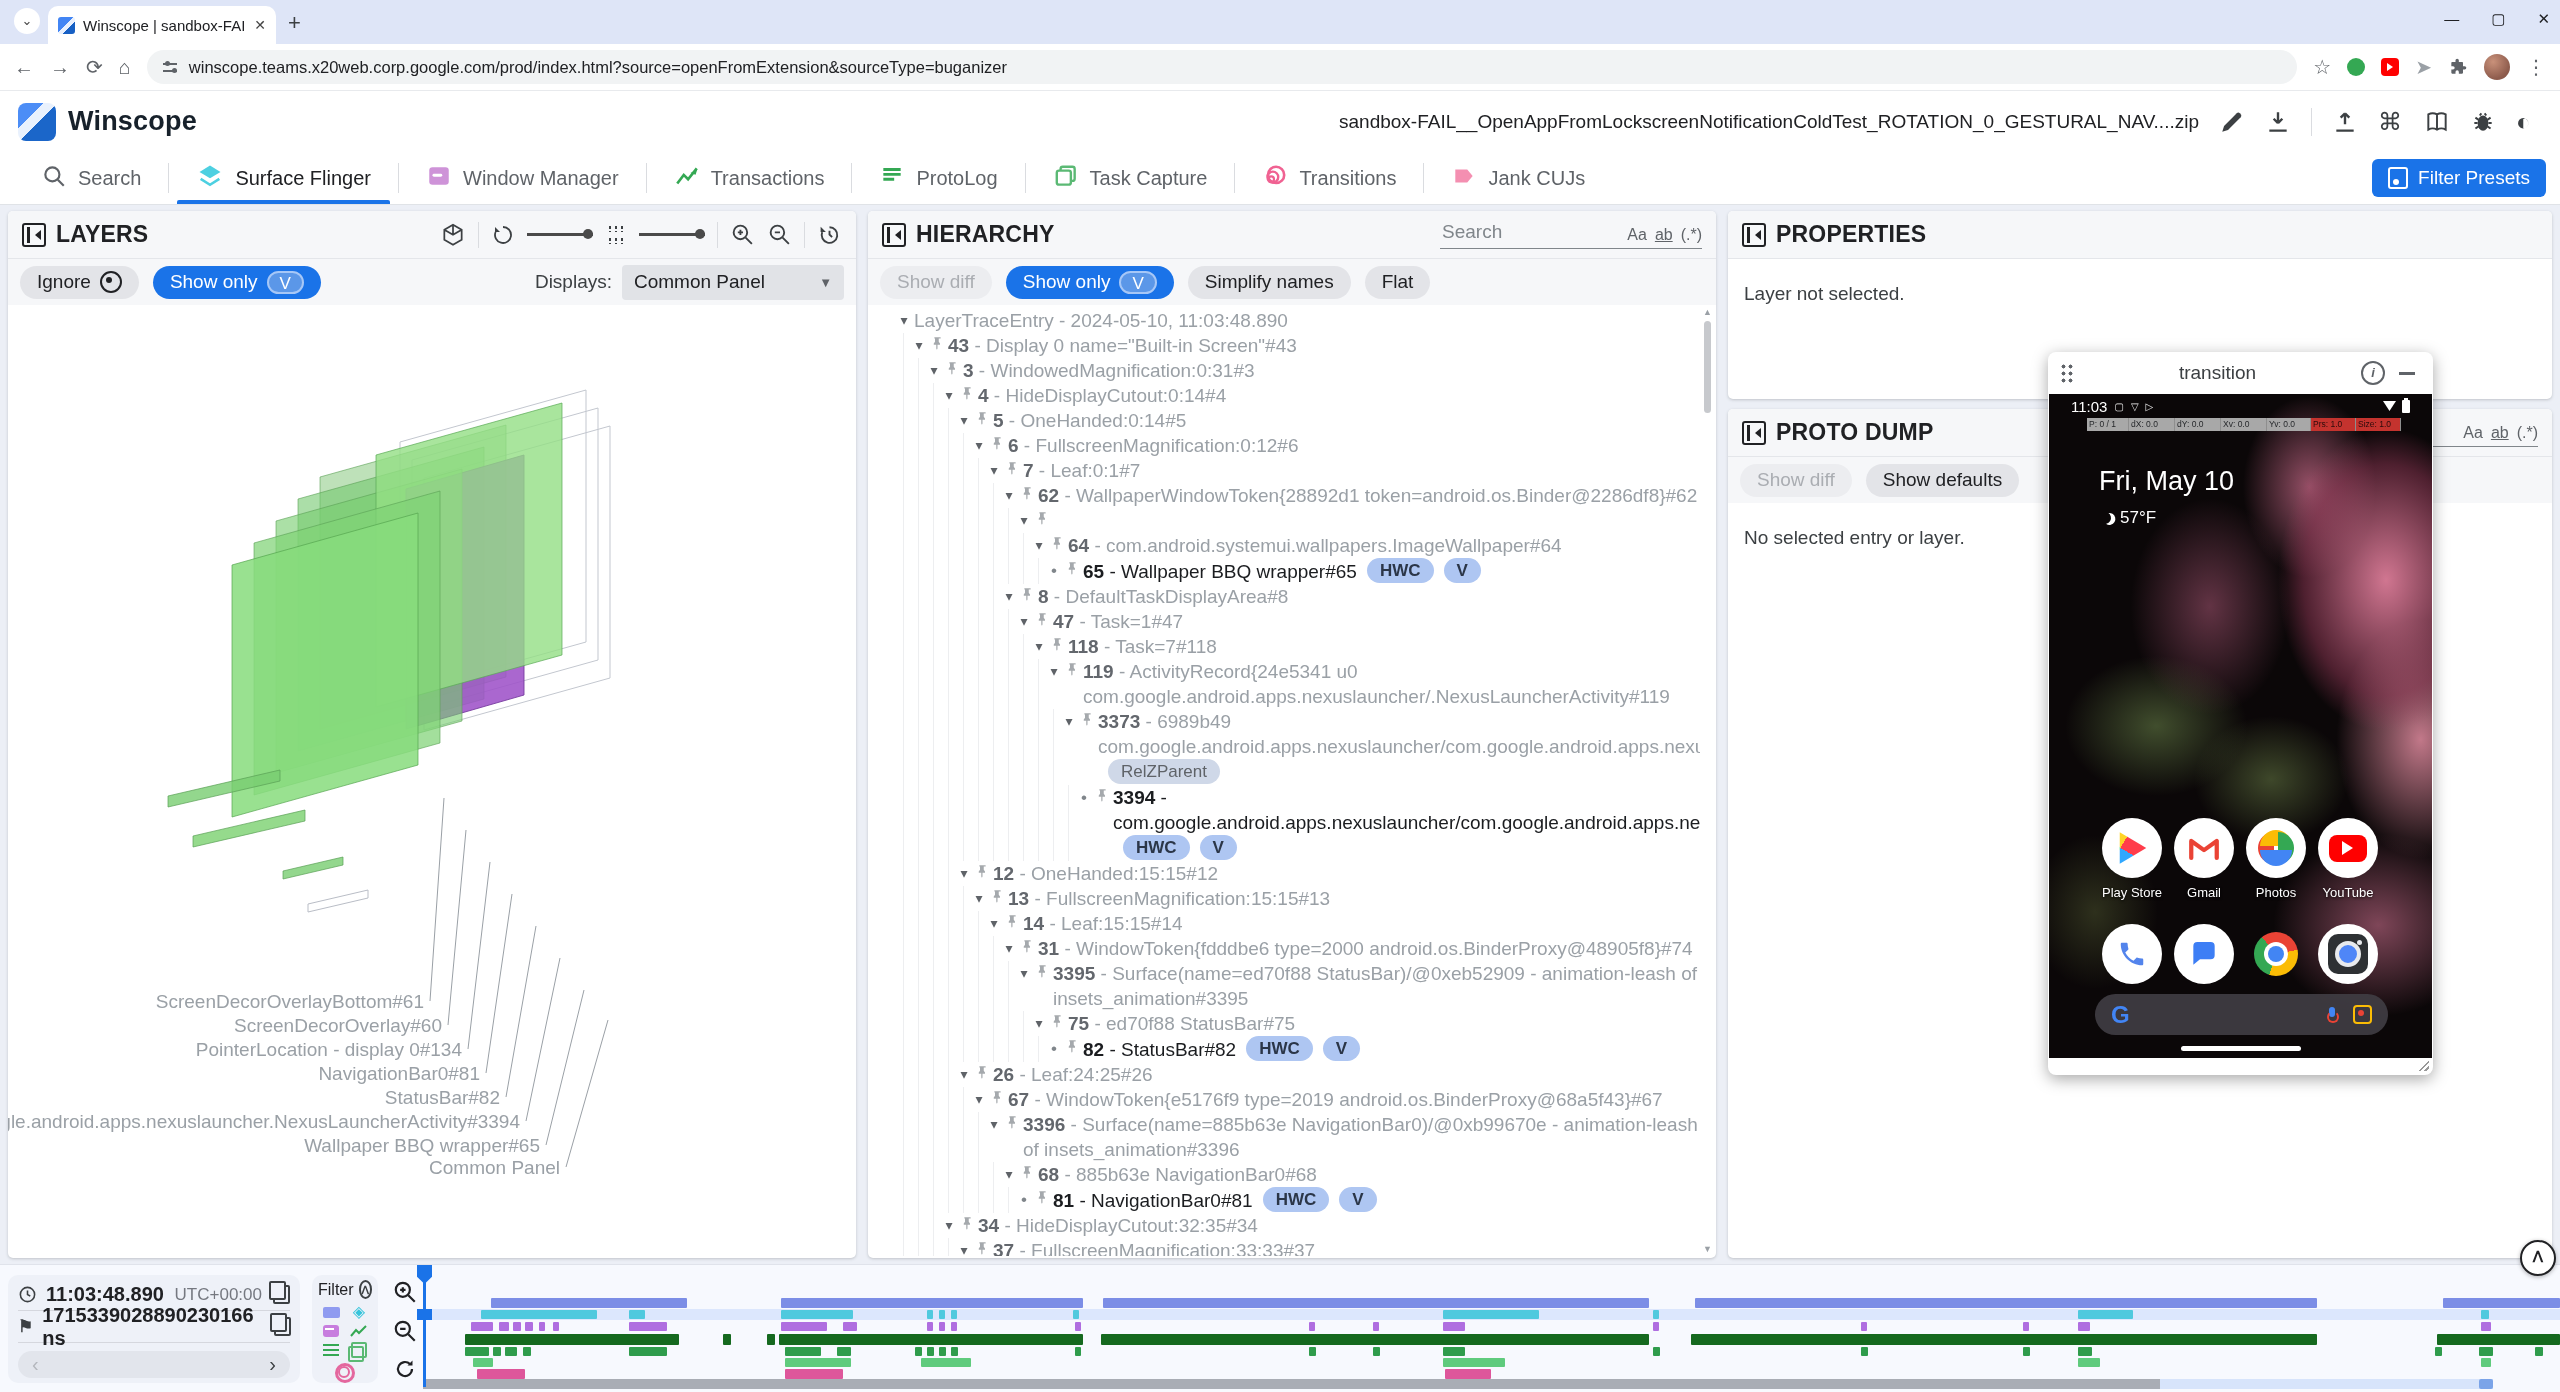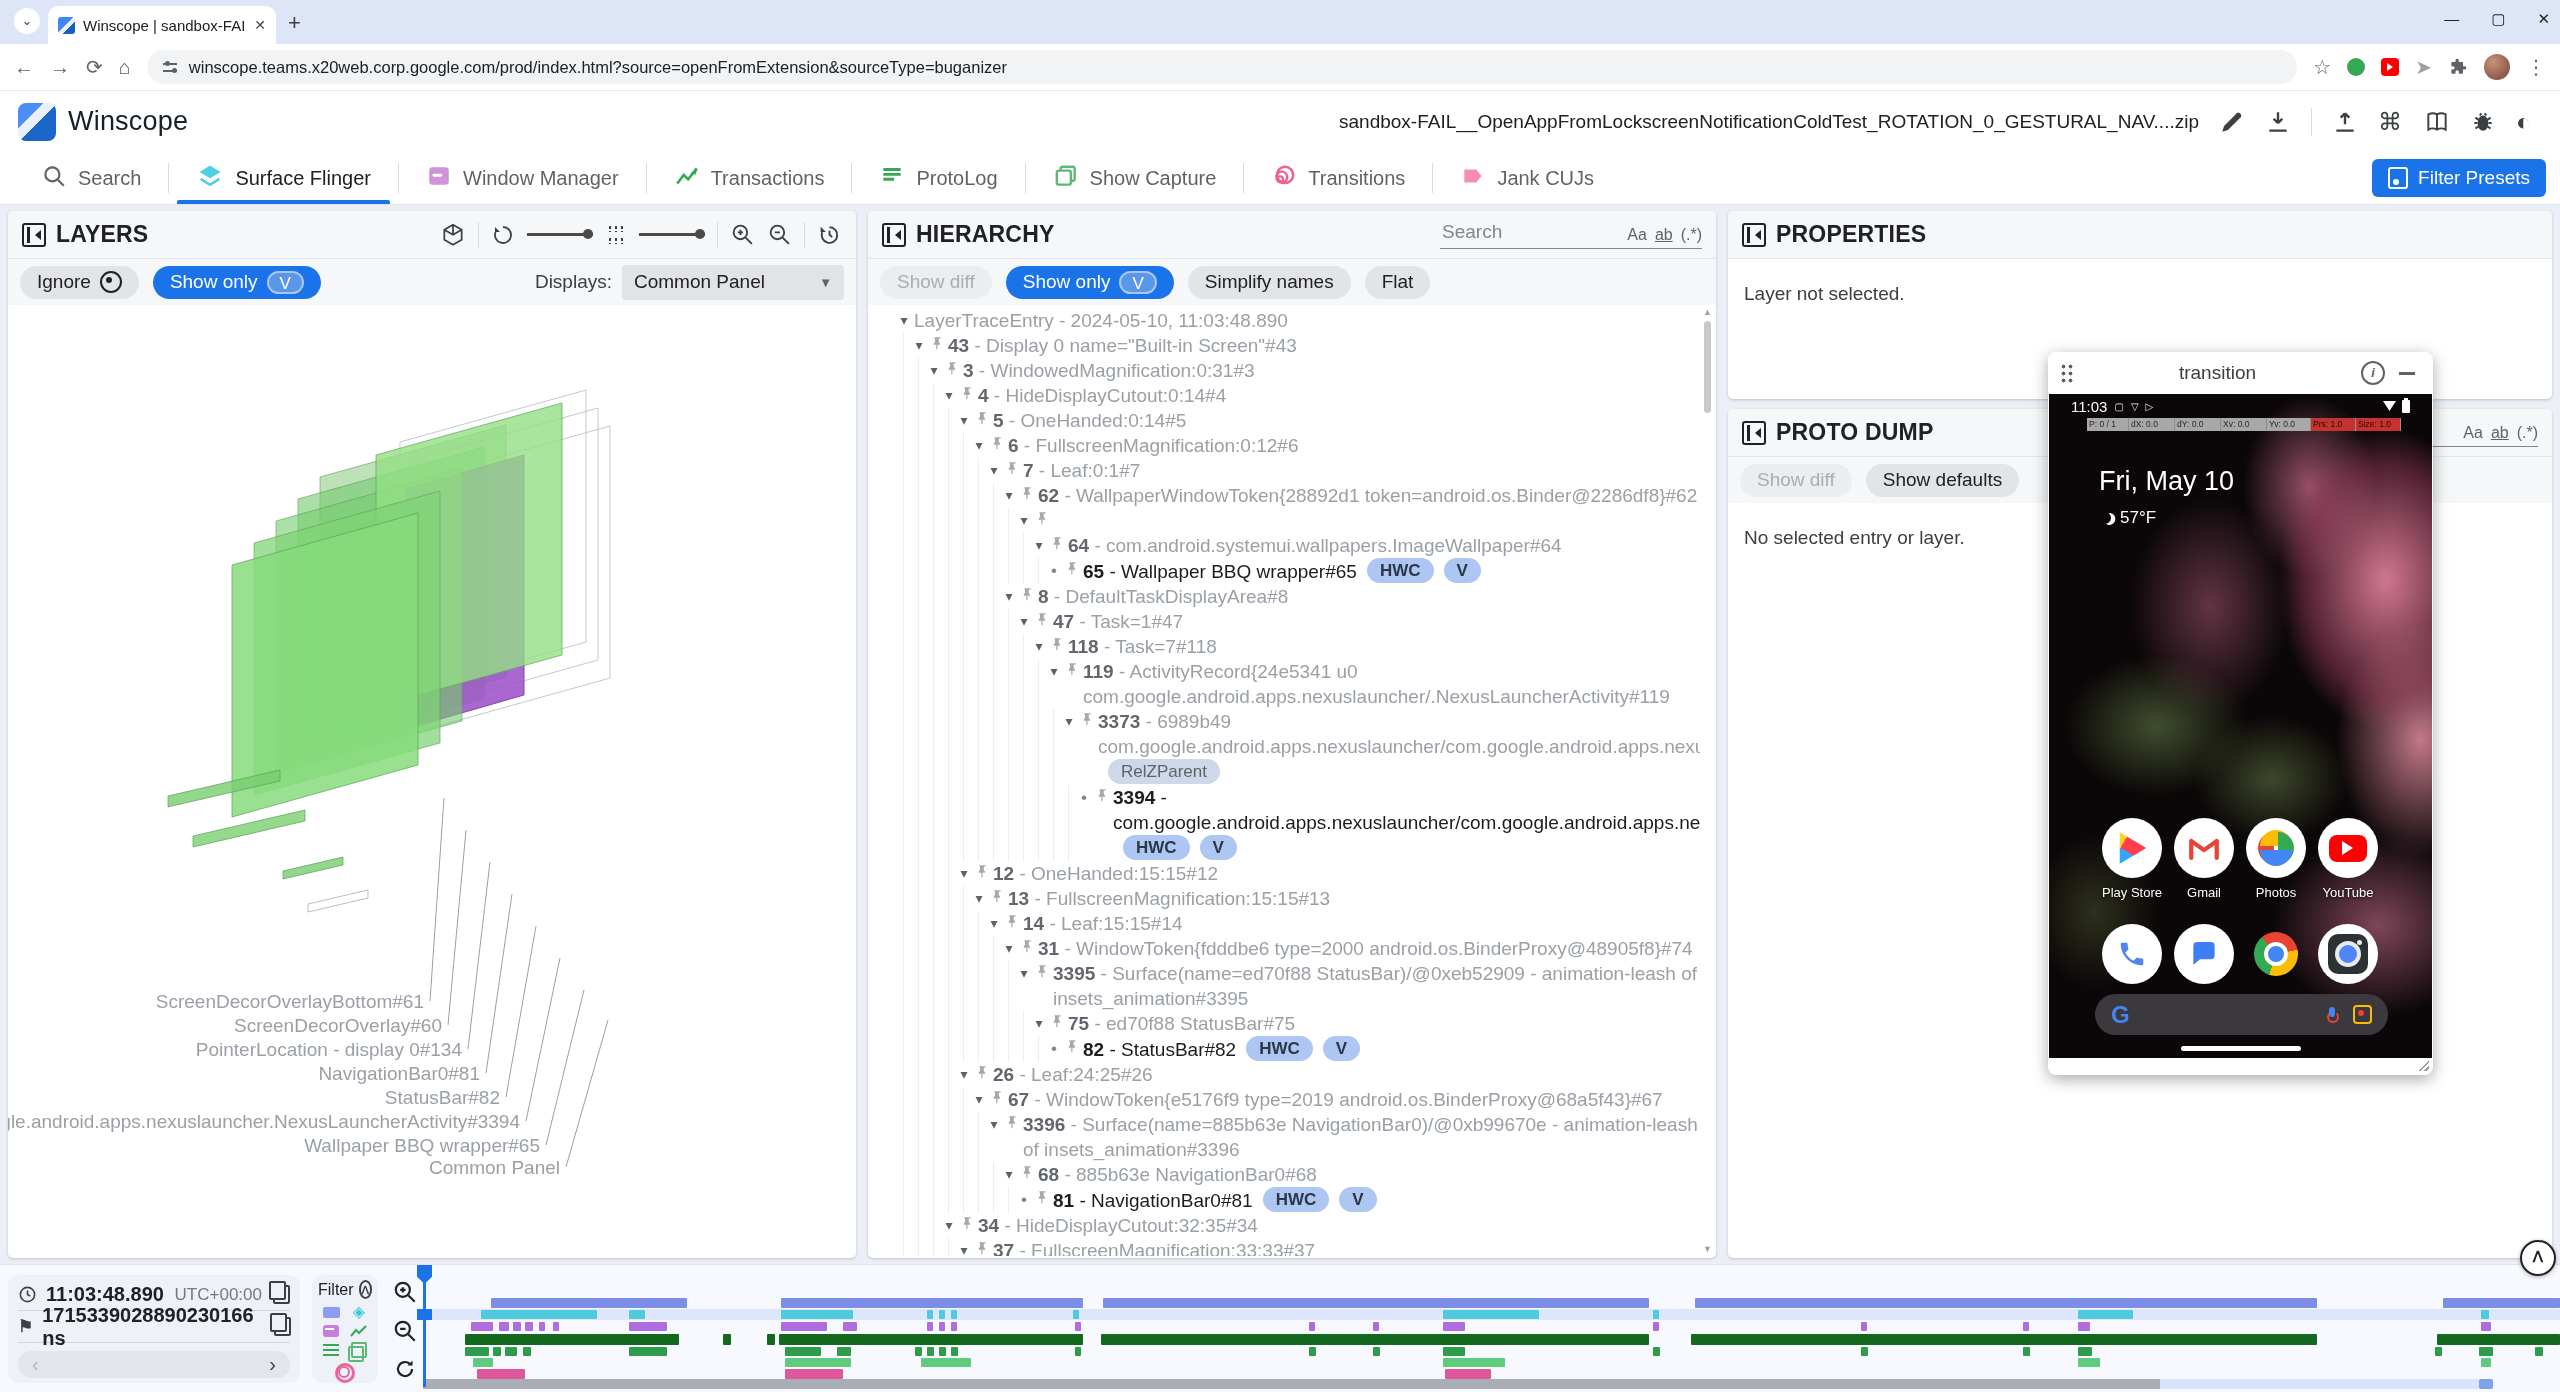--- a/index.html
+++ b/index.html
@@ -23,21 +23,21 @@
     linear-gradient(#5F6368 0 0) 0 10px/14px 2px no-repeat;position:relative}
   .tune-ic::before,.tune-ic::after{content:"";position:absolute;width:5px;height:5px;border-radius:50%;background:#5F6368}
   .tune-ic::before{left:2px;top:1px}.tune-ic::after{right:2px;top:8px}
   .tb-ics{display:flex;align-items:center;gap:16px}
   .exticon{width:18px;height:18px;border-radius:4px;display:inline-block}
   .avatar{width:26px;height:26px;border-radius:50%;background:radial-gradient(circle at 35% 30%,#C9917A,#8D5B4C 70%)}
 
   
   .app-header{position:absolute;left:0;top:91px;right:0;height:61px;background:#fff;display:flex;align-items:center;padding:0 18px;box-sizing:border-box}
   .ws-logo{width:38px;height:38px;border-radius:8px;background:linear-gradient(135deg,#4C8DF6 0 34%,#E9F1FD 34% 52%,#1B66C9 52%);flex:none}
-  .ws-name{font-size:27px;color:#17212B;font-weight:400;margin-left:12px;letter-spacing:.2px}
+  .ws-name{font-size:27px;color:#17212B;font-weight:700;margin-left:12px;letter-spacing:.2px}
   .hdr-right{margin-left:auto;display:flex;align-items:center;gap:20px}
   .file-name{font-size:19px;color:#202124}
   .hico{width:26px;height:26px;color:#3C4043;flex:none}
   .hsep{width:1px;height:28px;background:#DADCE0}
 
   
   .app-tabs{position:absolute;left:0;top:152px;right:0;height:53px;background:#fff;display:flex;align-items:center;padding:0 14px;box-sizing:border-box;border-bottom:1px solid #E0E3E7}
   .atab{height:100%;display:flex;align-items:center;gap:11px;padding:0 27px;font-size:20px;color:#5F6368;position:relative;cursor:pointer}
   .atab.active{color:#202124;font-weight:500}
   .atab.active::after{content:"";position:absolute;left:8px;right:8px;bottom:0;height:4px;background:#1A73E8;border-radius:2px 2px 0 0}
@@ -319,21 +319,21 @@
               <path d="M4 6h16M4 10.5h16M4 15h10" stroke="#34A853" stroke-width="2.6" fill="none"></path>
             </svg></span>
           <span>ProtoLog</span>
         </div>
         <span class="atab-sep"></span>
         <div class="atab">
           <span><svg width="26" height="26" viewBox="0 0 24 24">
               <rect x="7" y="3.5" width="13" height="13" rx="2" stroke="#5BB974" stroke-width="2.2" fill="none"></rect>
               <rect x="3.5" y="7" width="13" height="13" rx="2" stroke="#5BB974" stroke-width="2.2" fill="#fff"></rect>
             </svg></span>
-          <span>Show Capture</span>
+          <span>Task Capture</span>
         </div>
         <span class="atab-sep"></span>
         <div class="atab">
           <span><svg width="26" height="26" viewBox="0 0 24 24">
               <circle cx="13" cy="11" r="7.5" stroke="#F06292" stroke-width="2.4" fill="none"></circle>
               <circle cx="10" cy="13" r="5" stroke="#F06292" stroke-width="2.2" fill="none"></circle>
               <circle cx="8.5" cy="15" r="2.6" stroke="#F06292" stroke-width="2" fill="none"></circle>
             </svg></span>
           <span>Transitions</span>
         </div>

